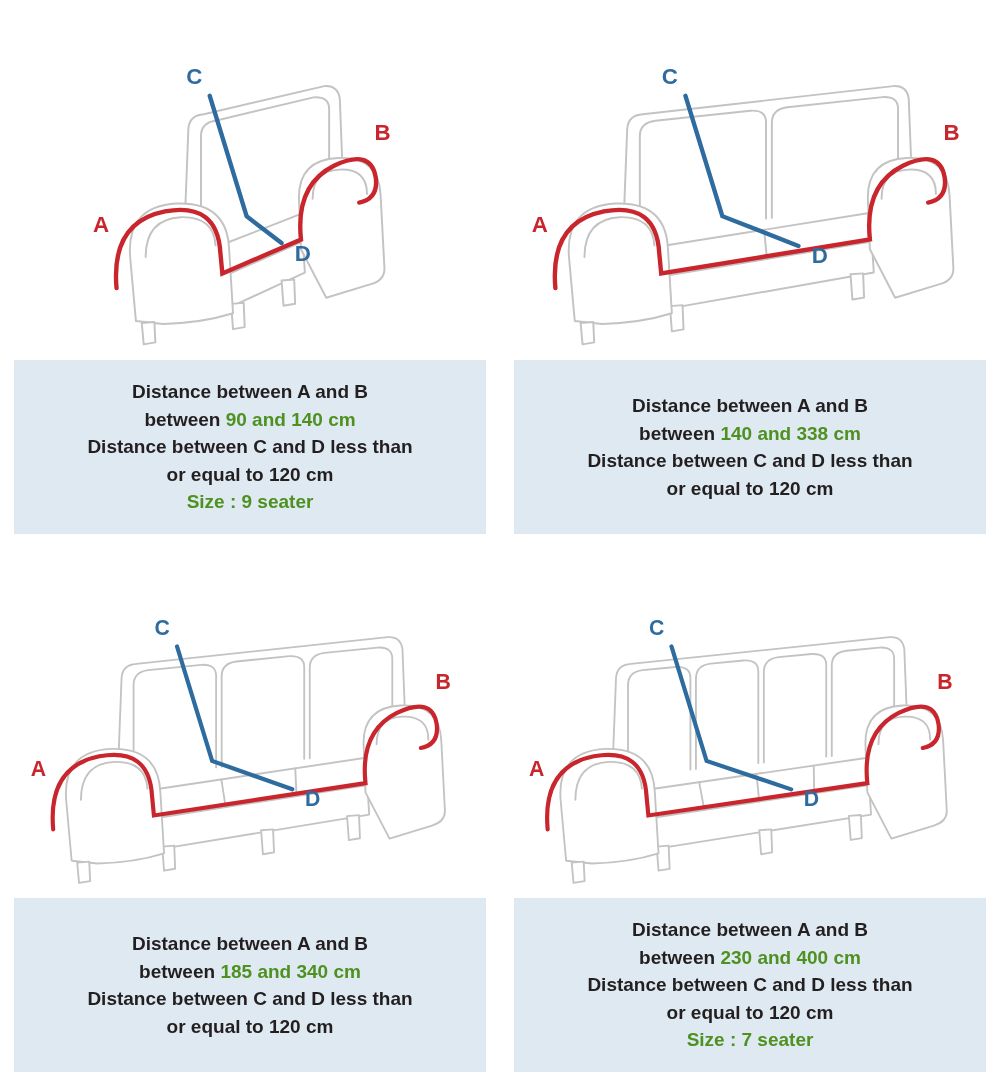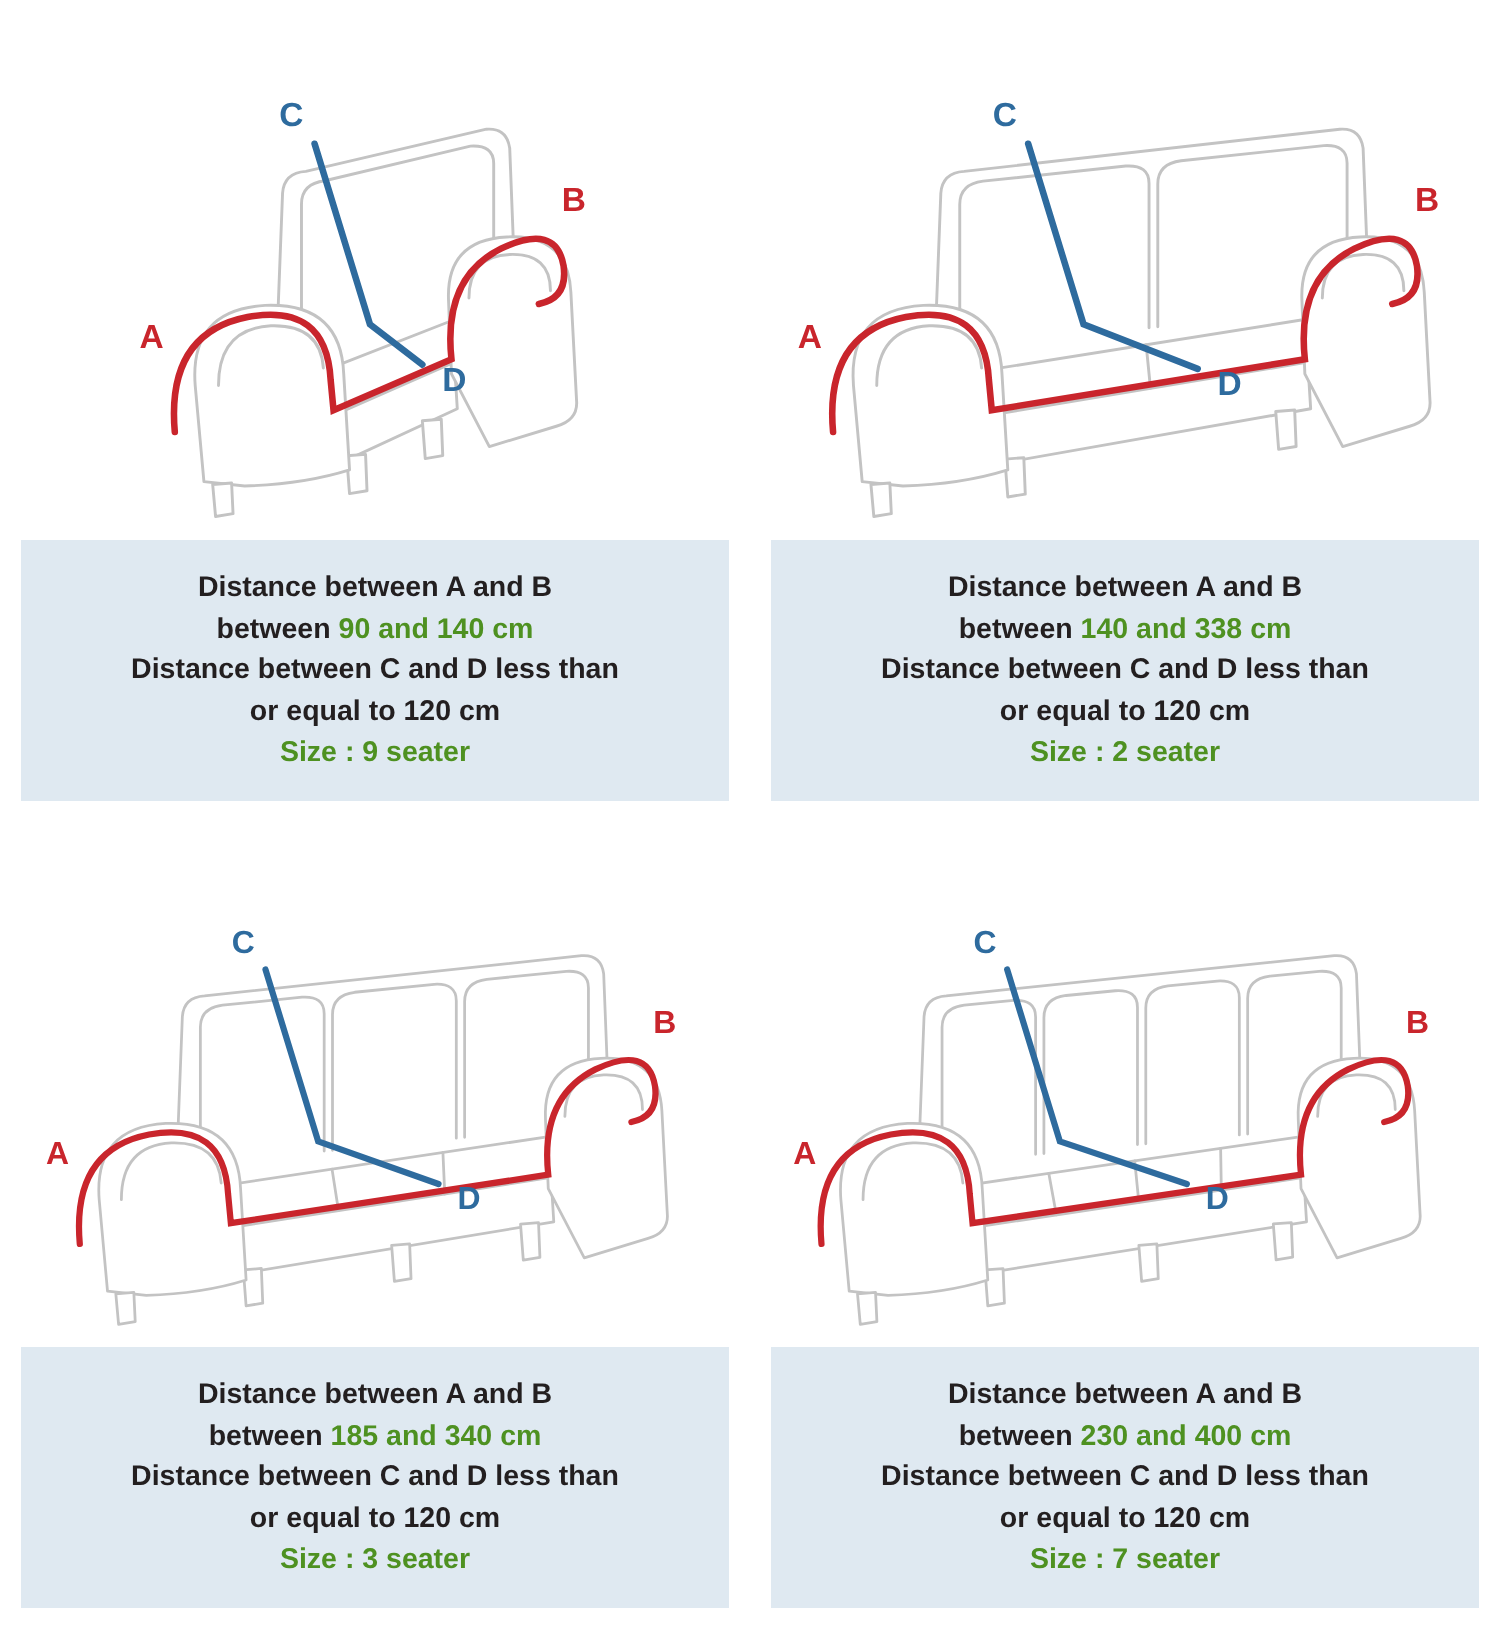--- a/index.html
+++ b/index.html
@@ -87,21 +87,20 @@
             <text x="452" y="120" fill="#c9252c" font-size="23" font-weight="bold" text-anchor="middle" font-family="Liberation Sans, sans-serif">B</text>
             <text x="162" y="62" fill="#2e6b9e" font-size="23" font-weight="bold" text-anchor="middle" font-family="Liberation Sans, sans-serif">C</text>
             <text x="316.4" y="246.6" fill="#2e6b9e" font-size="23" font-weight="bold" text-anchor="middle" font-family="Liberation Sans, sans-serif">D</text>
           </svg>
         </div>
       <div class="textbox">
         <p class="line">Distance between A and B</p>
         <p class="line"><span>between </span><span class="green">140 and 338 cm</span></p>
         <p class="line">Distance between C and D less than</p>
         <p class="line">or equal to 120 cm</p>
-        <p class="line green">Size : 2 seater</p>
       </div>
     </section>
 
     <section class="cell row2">
       <div class="illus">
           <svg viewBox="0 0 490 342" preserveAspectRatio="xMidYMax meet">
             <g>
               <path d="M 102 212 L 106 108 Q 107 94 122 93 L 394 64 Q 408 63 410 77 L 414 180" fill="#fff" stroke="#c3c3c3" stroke-width="2" stroke-linejoin="round" stroke-linecap="round"></path>
               <path d="M 119 213.7062937062937 L 119 115.7062937062937 Q 119 101.7062937062937 135 99.7062937062937 L 192.33333333333331 93.96037296037296 Q 208.33333333333331 92.96037296037296 208.33333333333331 105.96037296037296 L 208.33333333333331 204.96037296037295" fill="#fff" stroke="#c3c3c3" stroke-width="2" stroke-linejoin="round" stroke-linecap="round"></path>
               <path d="M 214.33333333333331 204.37296037296036 L 214.33333333333331 106.37296037296038 Q 214.33333333333331 92.37296037296038 230.33333333333331 90.37296037296038 L 287.66666666666663 84.62703962703964 Q 303.66666666666663 83.62703962703964 303.66666666666663 96.62703962703964 L 303.66666666666663 195.62703962703964" fill="#fff" stroke="#c3c3c3" stroke-width="2" stroke-linejoin="round" stroke-linecap="round"></path>
@@ -125,21 +124,20 @@
             <text x="454" y="120" fill="#c9252c" font-size="23" font-weight="bold" text-anchor="middle" font-family="Liberation Sans, sans-serif">B</text>
             <text x="150" y="62" fill="#2e6b9e" font-size="23" font-weight="bold" text-anchor="middle" font-family="Liberation Sans, sans-serif">C</text>
             <text x="312.79999999999995" y="246.70956521739132" fill="#2e6b9e" font-size="23" font-weight="bold" text-anchor="middle" font-family="Liberation Sans, sans-serif">D</text>
           </svg>
         </div>
       <div class="textbox">
         <p class="line">Distance between A and B</p>
         <p class="line"><span>between </span><span class="green">185 and 340 cm</span></p>
         <p class="line">Distance between C and D less than</p>
         <p class="line">or equal to 120 cm</p>
-        <p class="line green">Size : 3 seater</p>
       </div>
     </section>
 
     <section class="cell row2">
       <div class="illus">
           <svg viewBox="0 0 490 342" preserveAspectRatio="xMidYMax meet">
             <g>
               <path d="M 96 212 L 100 108 Q 101 94 116 93 L 396 64 Q 410 63 412 77 L 416 180" fill="#fff" stroke="#c3c3c3" stroke-width="2" stroke-linejoin="round" stroke-linecap="round"></path>
               <path d="M 113 213.71428571428572 L 113 115.71428571428571 Q 113 101.71428571428571 129 99.71428571428571 L 164.5 96.28571428571429 Q 180.5 95.28571428571429 180.5 108.28571428571429 L 180.5 207.28571428571428" fill="#fff" stroke="#c3c3c3" stroke-width="2" stroke-linejoin="round" stroke-linecap="round"></path>
               <path d="M 186.5 206.71428571428572 L 186.5 108.71428571428571 Q 186.5 94.71428571428571 202.5 92.71428571428571 L 238 89.28571428571429 Q 254 88.28571428571429 254 101.28571428571429 L 254 200.28571428571428" fill="#fff" stroke="#c3c3c3" stroke-width="2" stroke-linejoin="round" stroke-linecap="round"></path>

